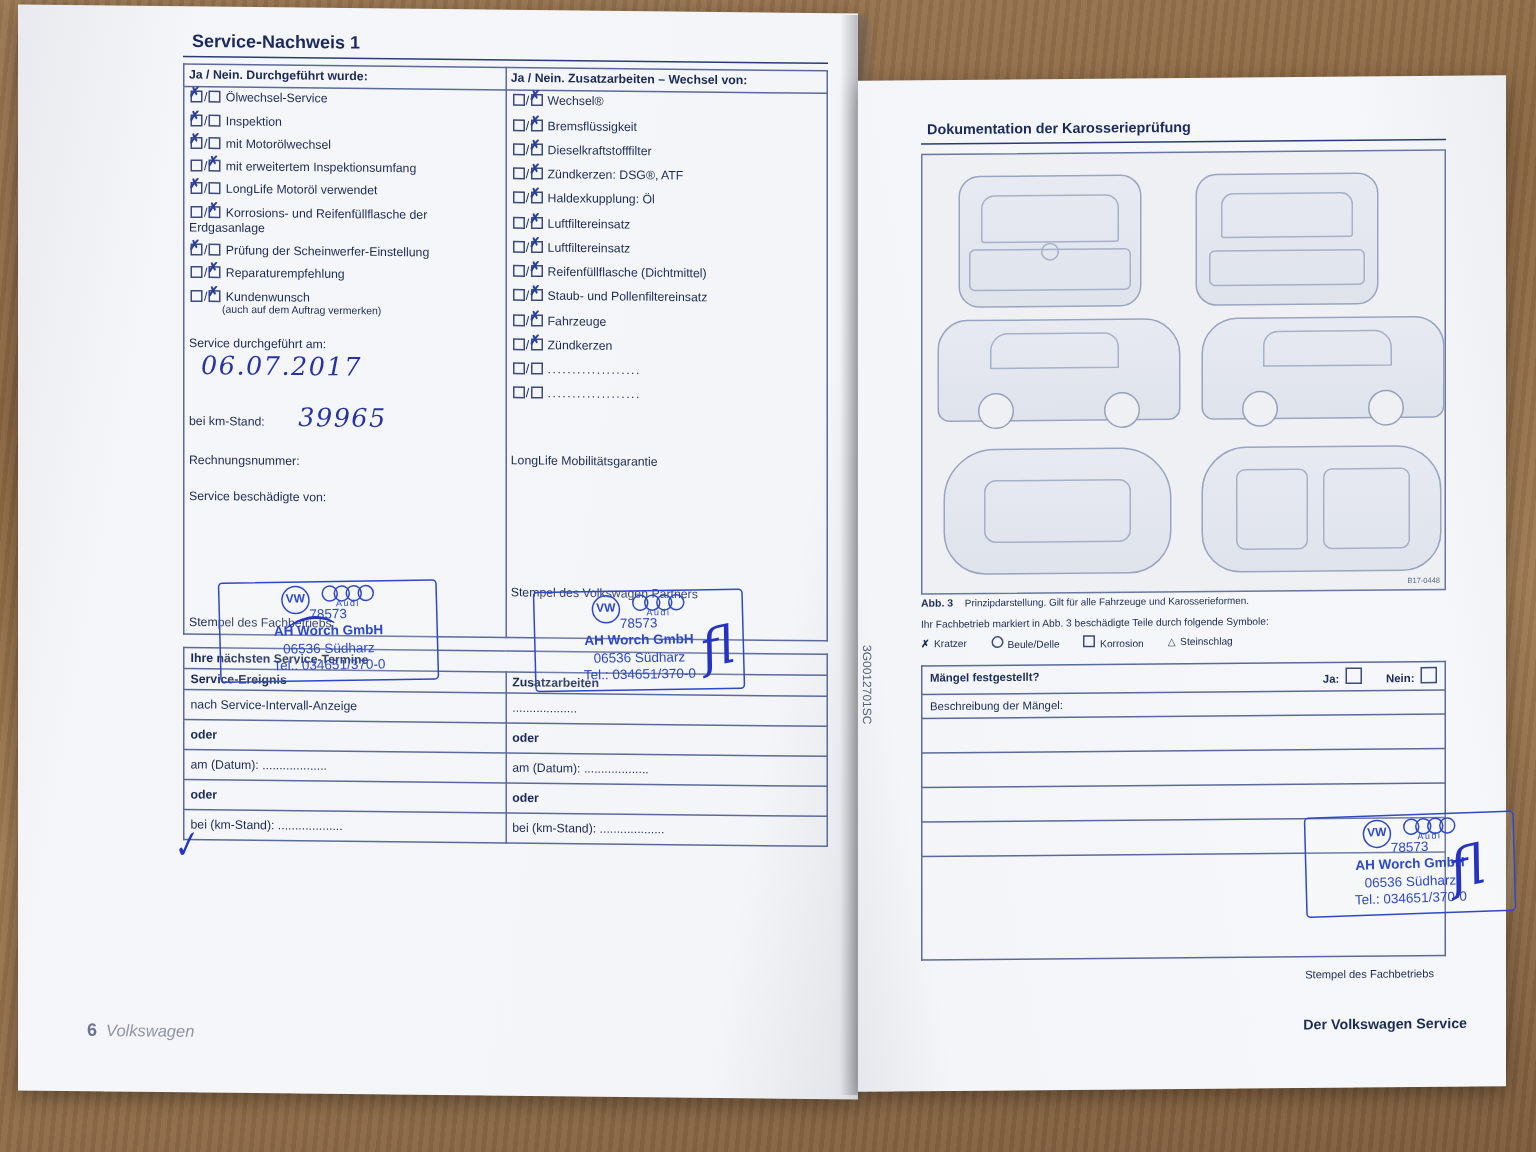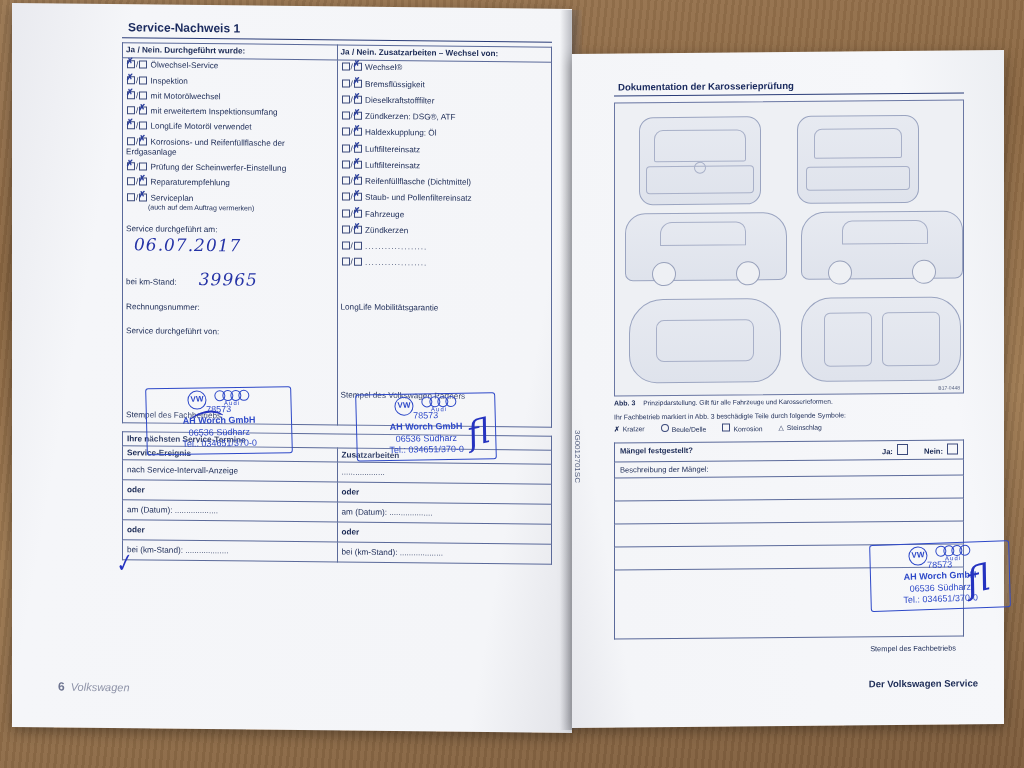--- a/index.html
+++ b/index.html
@@ -169,37 +169,37 @@
           <tr>
             <td>
               <div class="chk"><span class="box x"></span>/<span class="box"></span> <span>Ölwechsel-Service</span></div>
               <div class="chk" style="margin-top:5px"><span class="box x"></span>/<span class="box"></span> <span>Inspektion</span></div>
               <div class="chk" style="margin-top:5px"><span class="box x"></span>/<span class="box"></span> <span>mit Motorölwechsel</span></div>
               <div class="chk" style="margin-top:5px"><span class="box"></span>/<span class="box x"></span> <span>mit erweitertem Inspektionsumfang</span></div>
               <div class="chk" style="margin-top:5px"><span class="box x"></span>/<span class="box"></span> <span>LongLife Motoröl verwendet</span></div>
               <div class="chk" style="margin-top:5px;white-space:normal"><span class="box"></span>/<span class="box x"></span> <span>Korrosions- und Reifenfüllflasche der Erdgasanlage</span></div>
               <div class="chk" style="margin-top:5px"><span class="box x"></span>/<span class="box"></span> <span>Prüfung der Scheinwerfer-Einstellung</span></div>
               <div class="chk" style="margin-top:5px"><span class="box"></span>/<span class="box x"></span> <span>Reparaturempfehlung</span></div>
-              <div class="chk" style="margin-top:5px;white-space:normal"><span class="box"></span>/<span class="box x"></span> <span>Serviceplan</span>
+              <div class="chk" style="margin-top:5px;white-space:normal"><span class="box"></span>/<span class="box x"></span> <span>Kundenwunsch</span>
                 <div class="small" style="margin-left:22px">(auch auf dem Auftrag vermerken)</div>
               </div>
 
               <div style="margin-top:12px">
                 <span>Service durchgeführt am:</span>
                 <span class="hand hand-lg" style="margin-left:8px">06.07.2017</span>
               </div>
               <div style="margin-top:13px">
                 <span>bei km-Stand:</span>
                 <span class="hand hand-lg" style="margin-left:20px">39965</span>
               </div>
               <div style="margin-top:13px">
                 <span>Rechnungsnummer:</span>
               </div>
               <div style="margin-top:13px">
-                <span>Service durchgeführt von:</span>
+                <span>Service beschädigte von:</span>
               </div>
               <div style="height:72px"></div>
               <div style="margin-top:2px">Stempel des Fachbetriebs</div>
             </td>
 
             <td>
               <div class="chk"><span class="box"></span>/<span class="box x"></span> <span>Wechsel®</span></div>
               <div class="chk" style="margin-top:6px"><span class="box"></span>/<span class="box x"></span> <span>Bremsflüssigkeit</span></div>
               <div class="chk" style="margin-top:6px"><span class="box"></span>/<span class="box x"></span> <span>Dieselkraftstofffilter</span></div>
               <div class="chk" style="margin-top:6px"><span class="box"></span>/<span class="box x"></span> <span>Zündkerzen: DSG®, ATF</span></div>

